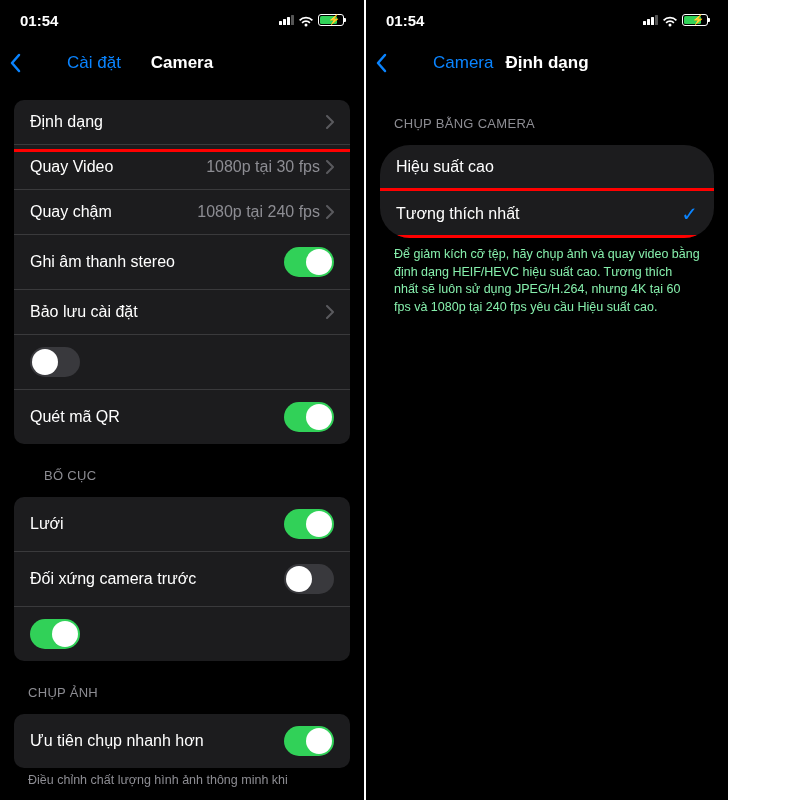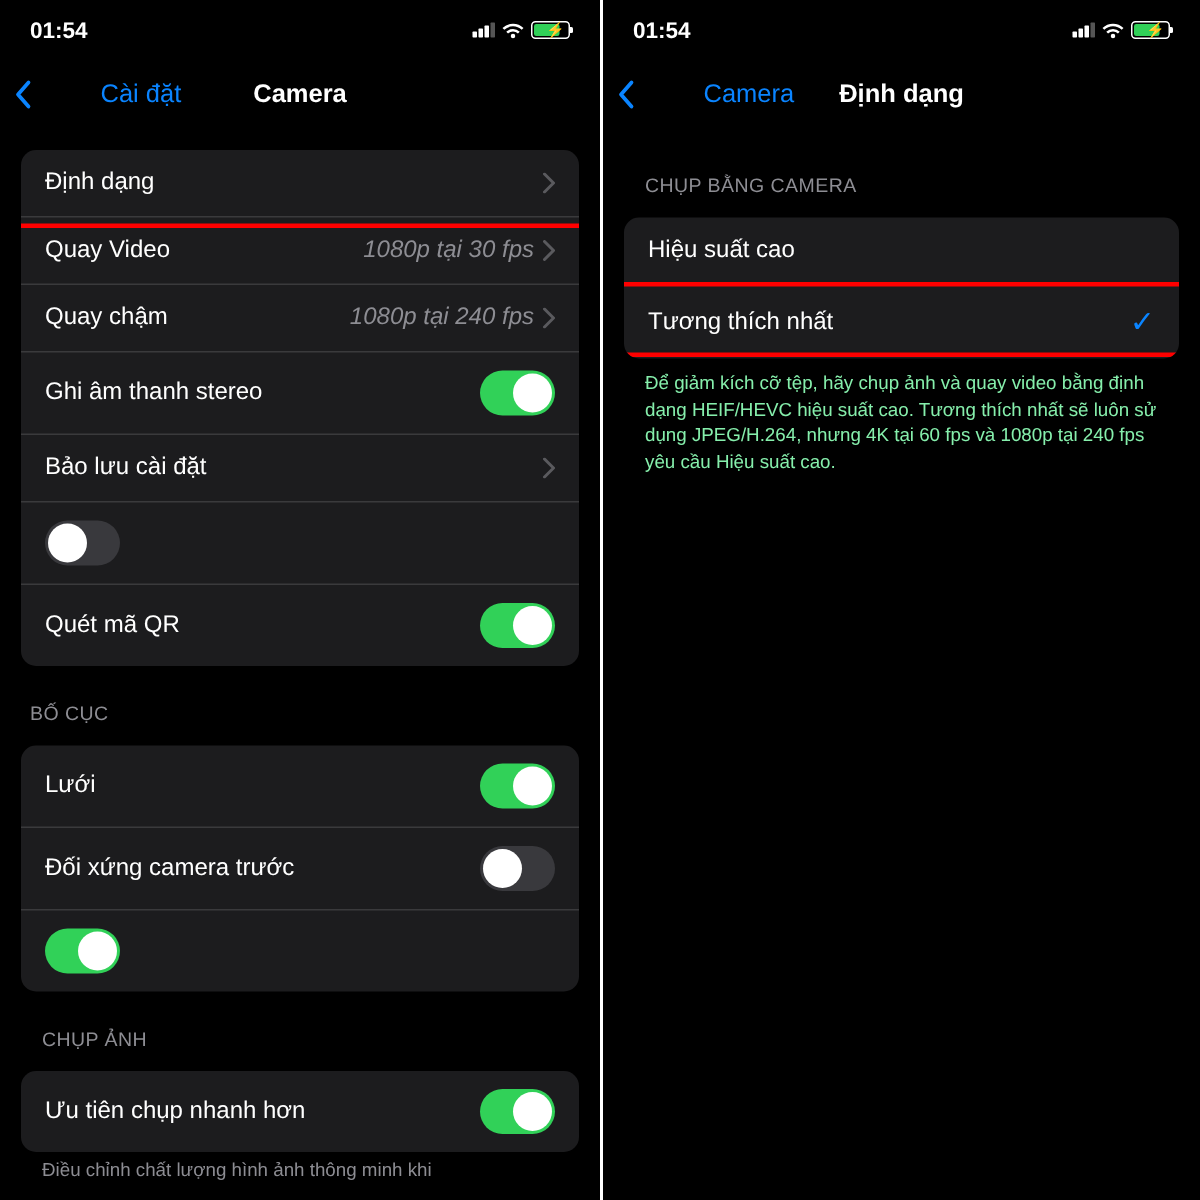--- a/index.html
+++ b/index.html
@@ -1,17 +1,17 @@
 <!DOCTYPE html>
 <html><head>
 <meta charset="utf-8">
 <style>
   * { margin: 0; padding: 0; box-sizing: border-box; font-family: -apple-system, BlinkMacSystemFont, "Segoe UI", sans-serif; }
   body { background: #fff; display: flex; width: 800px; height: 800px; }
-  .phone { width: 400px; height: 800px; background: #000; color: #fff; position: relative; overflow: hidden; display: flex; flex-direction: column; }
+  .phone { width: 364px; height: 800px; background: #000; color: #fff; position: relative; overflow: hidden; display: flex; flex-direction: column; }
   .phone + .phone { border-left: 2px solid #fff; }
   .status-bar { height: 40px; display: flex; align-items: center; justify-content: space-between; padding: 0 20px; font-size: 15px; font-weight: 600; }
   .status-icons { display: flex; align-items: center; gap: 4px; }
   .signal { display: inline-flex; align-items: flex-end; gap: 1px; }
   .signal span { width: 3px; background: #fff; border-radius: 0.5px; }
   .signal span:nth-child(1){height:4px}
   .signal span:nth-child(2){height:6px}
   .signal span:nth-child(3){height:8px}
   .signal span:nth-child(4){height:10px;background:#555}
   .wifi { width: 16px; height: 12px; position: relative; }
@@ -24,21 +24,21 @@
   .back { display: flex; align-items: center; color: #0a84ff; font-size: 17px; gap: 41px; }
   .back svg { width: 12px; height: 20px; margin-right: 4px; }
   .nav-title { position: absolute; left: 0; right: 0; text-align: center; font-size: 17px; font-weight: 600; pointer-events: none; }
   .content { flex: 1; overflow: hidden; }
   .section-header { font-size: 13px; color: #8d8d93; padding: 24px 16px 6px; text-transform: uppercase; letter-spacing: 0.3px; }
   .section { background: #1c1c1e; border-radius: 10px; margin: 8px 14px 0; overflow: hidden; }
   .phone:first-child .section { margin-left: 14px; margin-right: 14px; }
   .row { display: flex; align-items: center; justify-content: space-between; padding: 12px 16px; min-height: 44px; font-size: 16px; position: relative; }
   .row + .row { border-top: 0.5px solid #3a3a3c; }
   .row-label { color: #fff; flex: 1; line-height: 1.25; padding-right: 8px; }
-  .row-value { color: #8d8d93; font-size: 16px; margin-right: 6px; font-style: italic; }
+  .row-value { color: #8d8d93; font-size: 16px; margin-right: 6px; }
   .chevron { color: #5a5a5e; }
   .chevron svg { width: 8px; height: 14px; display:block; }
   .toggle { width: 50px; height: 30px; border-radius: 15px; position: relative; flex-shrink: 0; }
   .toggle.on { background: #31d158; }
   .toggle.off { background: #39393d; }
   .toggle .knob { position: absolute; width: 26px; height: 26px; background: #fff; border-radius: 50%; top: 2px; }
   .toggle.on .knob { right: 2px; }
   .toggle.off .knob { left: 2px; }
   .highlight-box { position: absolute; border: 3px solid #ff0000; pointer-events: none; z-index: 10; }
   .footer-text { font-size: 12.5px; color: #86efac; padding: 8px 28px 0; line-height: 1.4; }
@@ -126,21 +126,21 @@
       </div>
       <div class="row">
         <span class="row-label">Quét mã QR</span>
         <span class="toggle on">
             <span class="knob"></span>
           </span>
       </div>
       <div class="highlight-box" style="left:-3px; right:-3px; top:-3px; height:55px;"></div>
     </div>
 
-    <div class="section-header" style="padding-left:20px;">BỐ CỤC</div>
+    <div class="section-header" style="padding-left:44px;">BỐ CỤC</div>
     <div class="section">
       <div class="row">
         <span class="row-label">Lưới</span>
         <span class="toggle on">
             <span class="knob"></span>
           </span>
       </div>
       <div class="row">
         <span class="row-label">Đối xứng camera trước</span>
         <span class="toggle off">
@@ -191,21 +191,21 @@
       <svg viewBox="0 0 12 20">
           <path fill="none" stroke="#0a84ff" stroke-width="2.5" stroke-linecap="round" stroke-linejoin="round" d="M9 2 L2 10 L9 18"></path>
         </svg>
       <span>Camera</span>
     </div>
     <div class="nav-title">Định dạng</div>
   </div>
 
   <div class="content">
     <div class="section-header" style="padding-left:28px; padding-top:30px;">CHỤP BẰNG CAMERA</div>
-    <div class="section" style="position:relative;">
+    <div class="section" style="position:relative;border-radius:30px;">
       <div class="row">
         <span class="row-label">Hiệu suất cao</span>
       </div>
       <div class="row">
         <span class="row-label">Tương thích nhất</span>
         <span class="checkmark">✓</span>
       </div>
       <div class="highlight-box" style="left:-3px; right:-3px; top:43px; height:50px;"></div>
     </div>
     <div class="footer-text">Để giảm kích cỡ tệp, hãy chụp ảnh và quay video bằng định dạng HEIF/HEVC hiệu suất cao. Tương thích nhất sẽ luôn sử dụng JPEG/H.264, nhưng 4K tại 60 fps và 1080p tại 240 fps yêu cầu Hiệu suất cao.</div>

